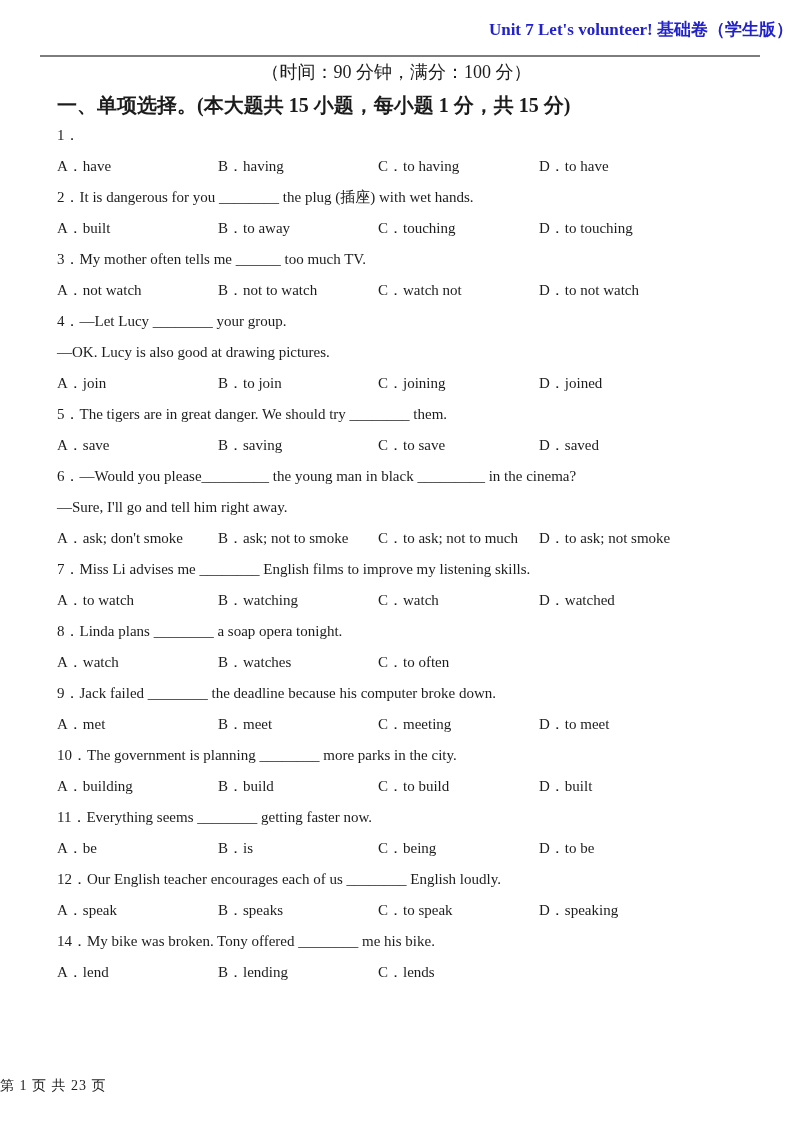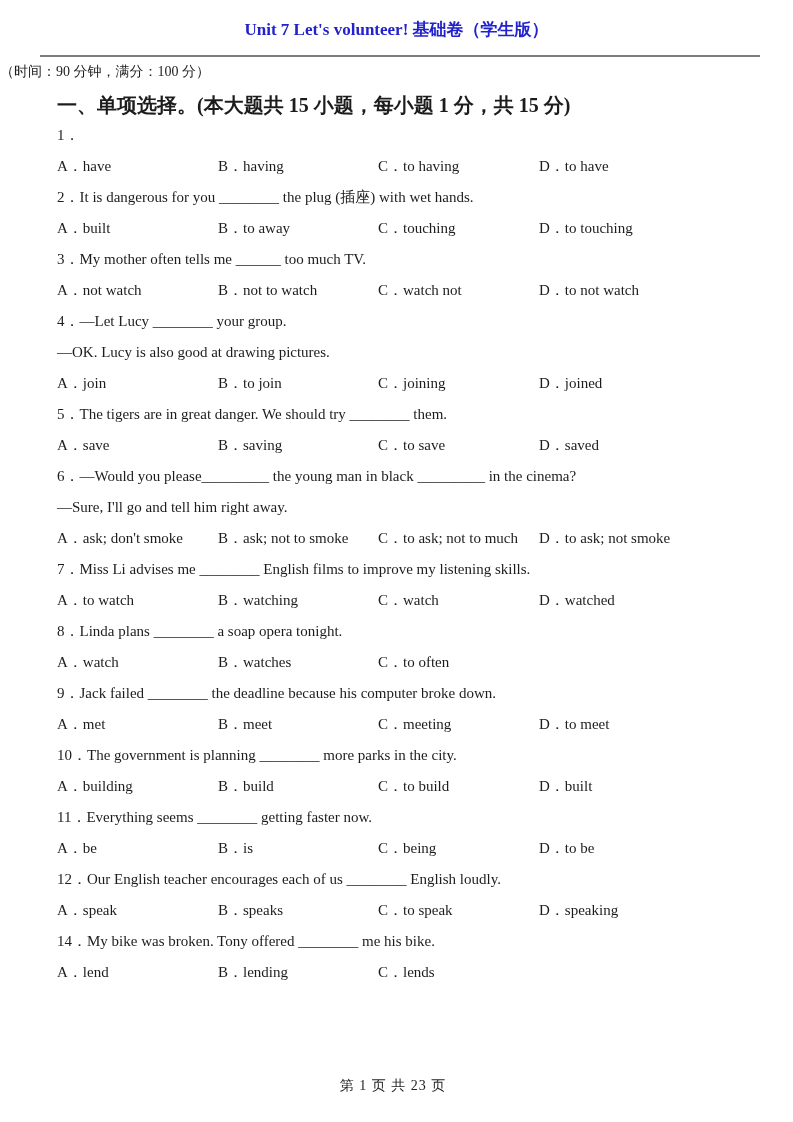--- a/index.html
+++ b/index.html
@@ -6,37 +6,37 @@
   body {
     width: 793px; height: 1122px;
     background: #ffffff;
     font-family: "Liberation Serif", serif;
     color: #1c1c1c;
     position: relative;
     overflow: hidden;
   }
   .title {
     padding-top: 20px;
-    text-align: center;
+    text-align: right;
     color: #2222cc;
     font-weight: bold;
     font-size: 17px;
     line-height: 19px;
     white-space: nowrap;
   }
   .rule {
     height: 0;
     border: none;
     border-top: 2px solid #7d7d7d;
     margin: 16px 33px 0 40px;
   }
   .subtitle {
     margin-top: 5px;
-    text-align: left;
-    font-size: 14px;
+    text-align: center;
+    font-size: 18px;
     line-height: 20px;
     white-space: nowrap;
   }
   .section-heading {
     margin: 12px 33px 0 57px;
     font-weight: bold;
     font-size: 20px;
     line-height: 22px;
     white-space: nowrap;
   }
@@ -54,21 +54,21 @@
     height: 31px;
     display: grid;
     grid-template-columns: 161px 160px 161px auto;
     align-items: center;
     white-space: pre;
   }
   .footer {
     position: absolute;
     left: 0; right: 7px;
     bottom: 27px;
-    text-align: center;
+    text-align: left;
     font-size: 14px;
     letter-spacing: 1px;
     white-space: nowrap;
   }
 </style>
 </head>
 <body>
 
 <div class="title">Unit 7 Let's volunteer!  基础卷（学生版）</div>
 

